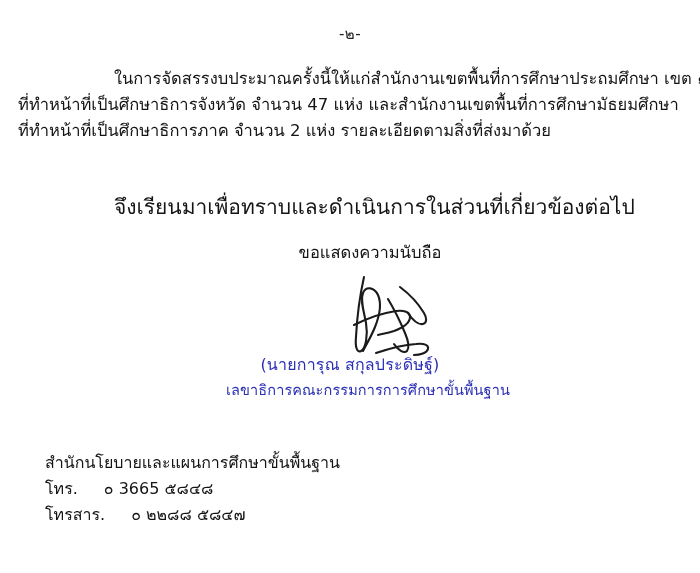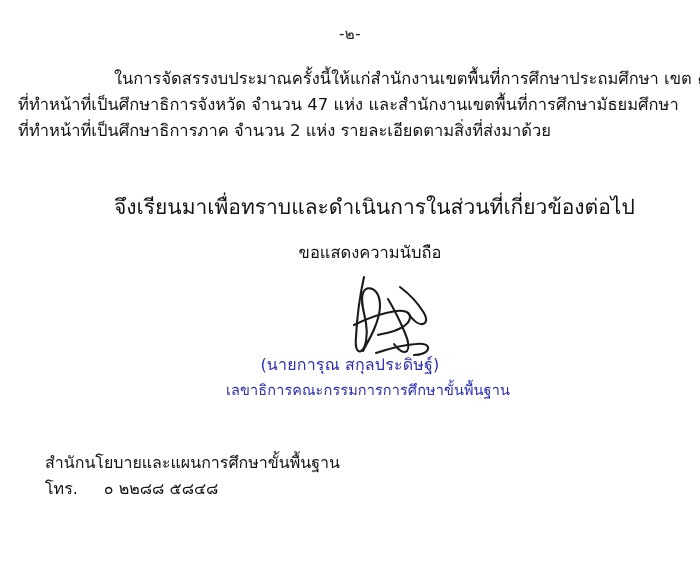--- a/index.html
+++ b/index.html
@@ -153,17 +153,20 @@
       </g>
     </svg>
   </div>
 
   <div class="sig-name">(นายการุณ   สกุลประดิษฐ์)</div>
   <div class="sig-title">เลขาธิการคณะกรรมการการศึกษาขั้นพื้นฐาน</div>
 
   <div class="footer-block">
     <div class="footer-line">สำนักนโยบายและแผนการศึกษาขั้นพื้นฐาน</div>
     <div class="footer-line">
-      <span class="label">โทร.</span><span class="num">๐ ๒๒๘๘ ๕๘๔๘</span>
+      <span class="label">โทร.</span><span class="num">๐ 3665 ๕๘๔๘</span>
+    </div>
+    <div class="footer-line">
+      <span class="label">โทรสาร.</span><span class="num">๐ ๒๒๘๘ ๕๘๔๗</span>
     </div>
   </div>
 
 </div>
 
 </body></html>

